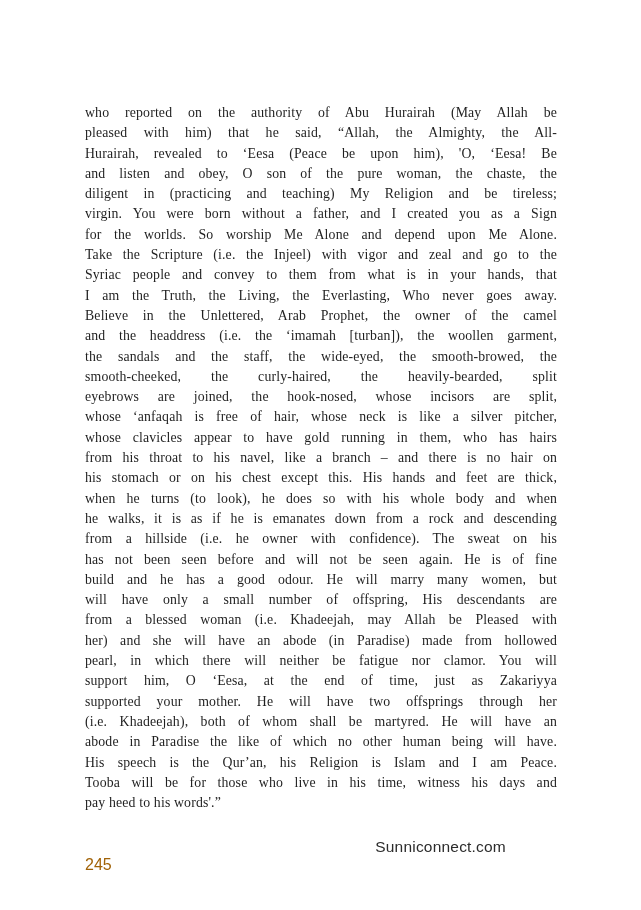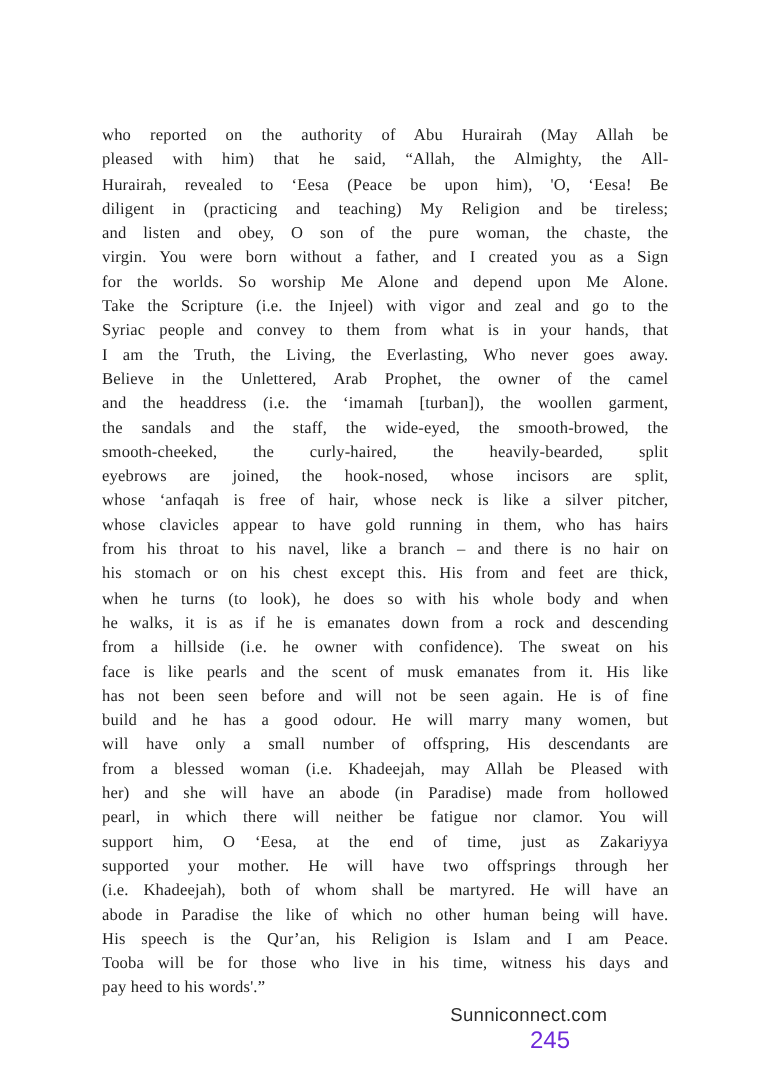--- a/index.html
+++ b/index.html
@@ -42,55 +42,54 @@
     font-family: "Liberation Sans", sans-serif;
     font-size: 15.5px;
     letter-spacing: 0.2px;
     color: #2b2b2b;
   }
   .page-number {
     position: absolute;
     top: 856px;
     left: 85px;
     width: 390px;
-    text-align: right;
+    text-align: left;
     font-family: "Liberation Sans", sans-serif;
-    font-size: 20px;
-    color: #6d28d9;
+    font-size: 16px;
+    color: #a16207;
   }
 </style>
 </head>
 <body>
 
 <div class="page">
 
   <div class="text-block">
     <div class="text-line">who reported on the authority of Abu Hurairah (May Allah be</div>
     <div class="text-line">pleased with him) that he said, “Allah, the Almighty, the All-</div>
     <div class="text-line">Hurairah, revealed to ‘Eesa (Peace be upon him), 'O, ‘Eesa! Be</div>
+    <div class="text-line">and listen and obey, O son of the pure woman, the chaste, the</div>
     <div class="text-line">diligent in (practicing and teaching) My Religion and be tireless;</div>
-    <div class="text-line">and listen and obey, O son of the pure woman, the chaste, the</div>
     <div class="text-line">virgin. You were born without a father, and I created you as a Sign</div>
     <div class="text-line">for the worlds. So worship Me Alone and depend upon Me Alone.</div>
     <div class="text-line">Take the Scripture (i.e. the Injeel) with vigor and zeal and go to the</div>
     <div class="text-line">Syriac people and convey to them from what is in your hands, that</div>
     <div class="text-line">I am the Truth, the Living, the Everlasting, Who never goes away.</div>
     <div class="text-line">Believe in the Unlettered, Arab Prophet, the owner of the camel</div>
     <div class="text-line">and the headdress (i.e. the ‘imamah [turban]), the woollen garment,</div>
     <div class="text-line">the sandals and the staff, the wide-eyed, the smooth-browed, the</div>
     <div class="text-line">smooth-cheeked, the curly-haired, the heavily-bearded, split</div>
     <div class="text-line">eyebrows are joined, the hook-nosed, whose incisors are split,</div>
     <div class="text-line">whose ‘anfaqah is free of hair, whose neck is like a silver pitcher,</div>
     <div class="text-line">whose clavicles appear to have gold running in them, who has hairs</div>
     <div class="text-line">from his throat to his navel, like a branch – and there is no hair on</div>
-    <div class="text-line">his stomach or on his chest except this. His from and feet are thick,</div>
+    <div class="text-line">his stomach or on his chest except this. His hands and feet are thick,</div>
     <div class="text-line">when he turns (to look), he does so with his whole body and when</div>
     <div class="text-line">he walks, it is as if he is emanates down from a rock and descending</div>
     <div class="text-line">from a hillside (i.e. he owner with confidence). The sweat on his</div>
-    <div class="text-line">face is like pearls and the scent of musk emanates from it. His like</div>
     <div class="text-line">has not been seen before and will not be seen again. He is of fine</div>
     <div class="text-line">build and he has a good odour. He will marry many women, but</div>
     <div class="text-line">will have only a small number of offspring, His descendants are</div>
     <div class="text-line">from a blessed woman (i.e. Khadeejah, may Allah be Pleased with</div>
     <div class="text-line">her) and she will have an abode (in Paradise) made from hollowed</div>
     <div class="text-line">pearl, in which there will neither be fatigue nor clamor. You will</div>
     <div class="text-line">support him, O ‘Eesa, at the end of time, just as Zakariyya</div>
     <div class="text-line">supported your mother. He will have two offsprings through her</div>
     <div class="text-line">(i.e. Khadeejah), both of whom shall be martyred. He will have an</div>
     <div class="text-line">abode in Paradise the like of which no other human being will have.</div>

